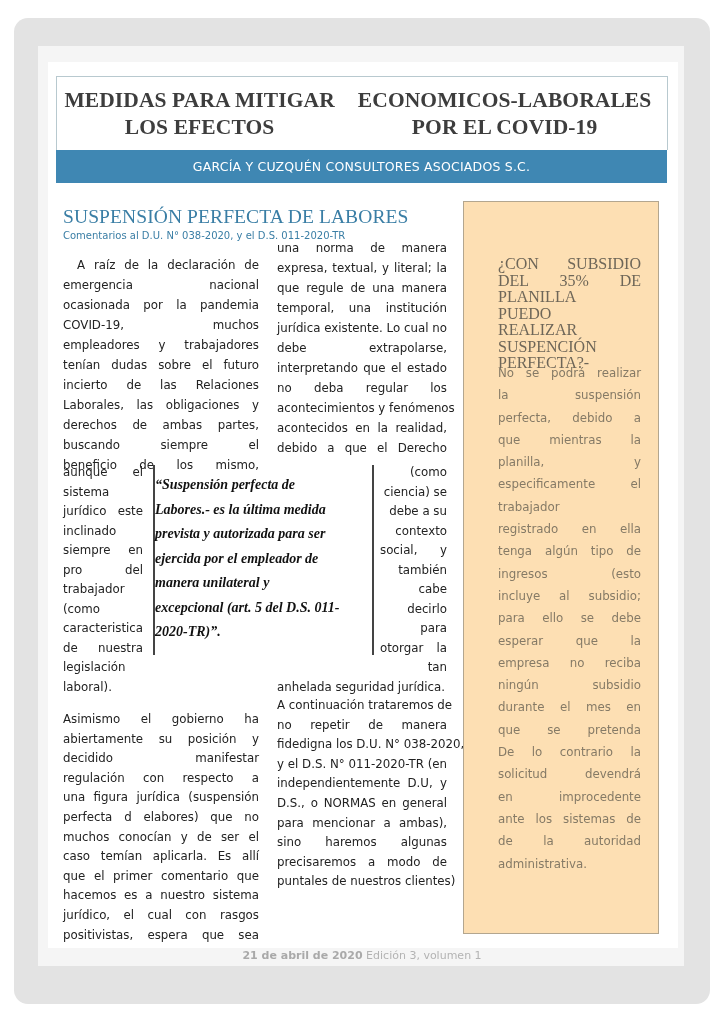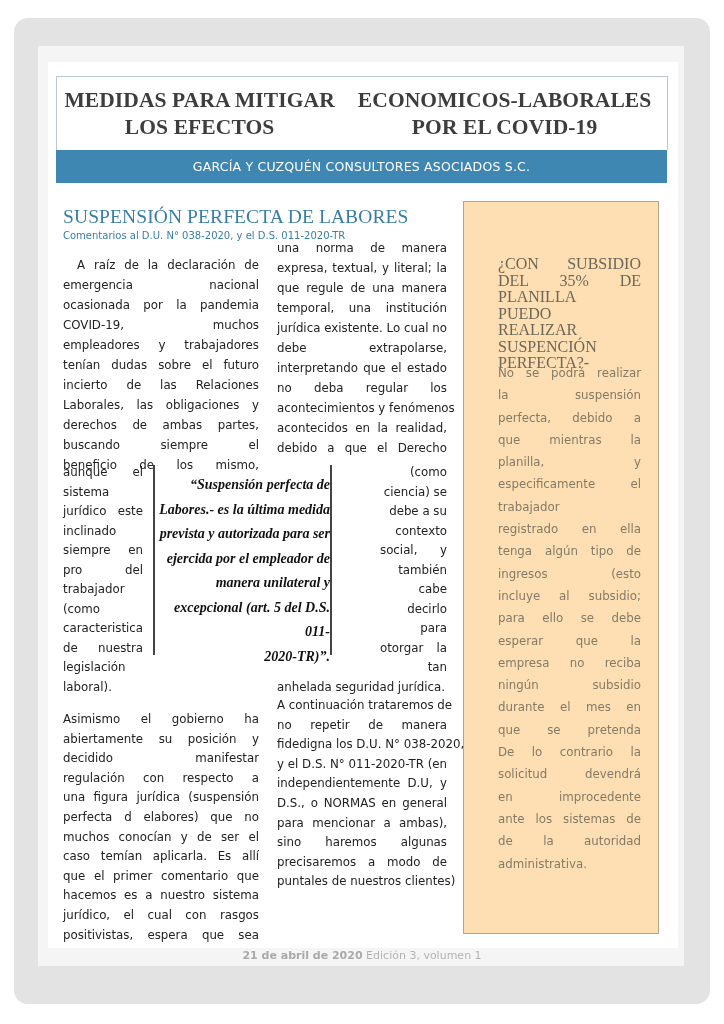--- a/index.html
+++ b/index.html
@@ -42,24 +42,24 @@
     color: #3a7ea5; font-size: 10px;
   }
   .col {
     position: absolute; font-size: 11.8px; color: #222; line-height: 20px;
   }
   .line { display: block; text-align: justify; text-align-last: justify; height: 20px; white-space: nowrap; }
   .line.last { text-align-last: left; }
   .line.right { text-align-last: right; text-align: right; }
   .line.indent { padding-left: 14px; }
   .quote {
-    position: absolute; left: 153px; top: 465px; width: 179px; height: 190px;
+    position: absolute; left: 153px; top: 465px; width: 221px; height: 190px;
     border-left: 2px solid #444; border-right: 2px solid #444;
     font-family: "Liberation Serif", serif; font-style: italic; font-weight: bold;
-    font-size: 14px; line-height: 24.5px; text-align: right; color: #111;
+    font-size: 14px; line-height: 24.5px; text-align: left; color: #111;
     padding-top: 8px; box-sizing: border-box;
   }
   .quote span { display: block; }
   .sidebar {
     position: absolute; left: 463px; top: 201px; width: 196px; height: 733px;
     background: #fddfb3; border: 1px solid #b3a68f; box-sizing: border-box;
   }
   .sb-title {
     position: absolute; left: 34px; top: 26px; width: 143px;
     font-family: "Liberation Serif", serif; color: #6e6658; font-size: 16px; line-height: 16.5px; margin-top: 28px;

